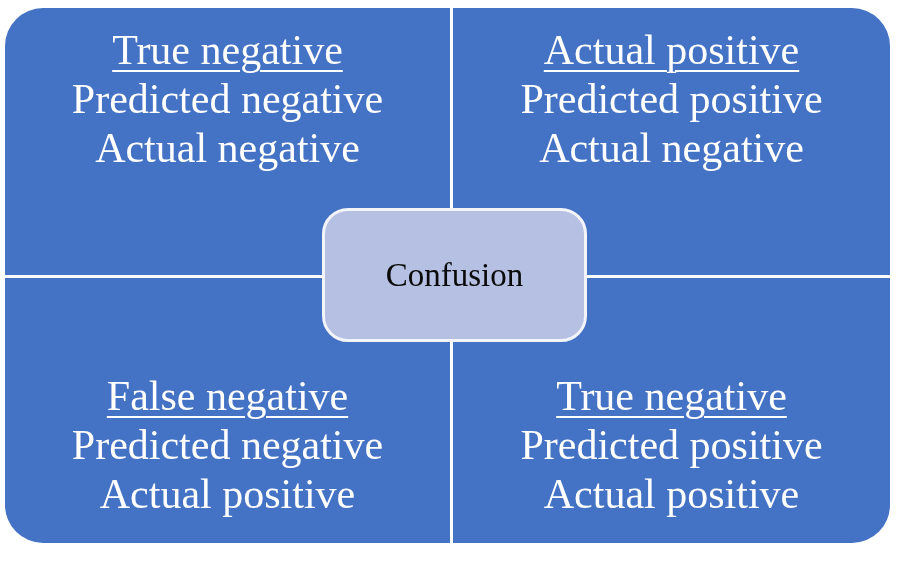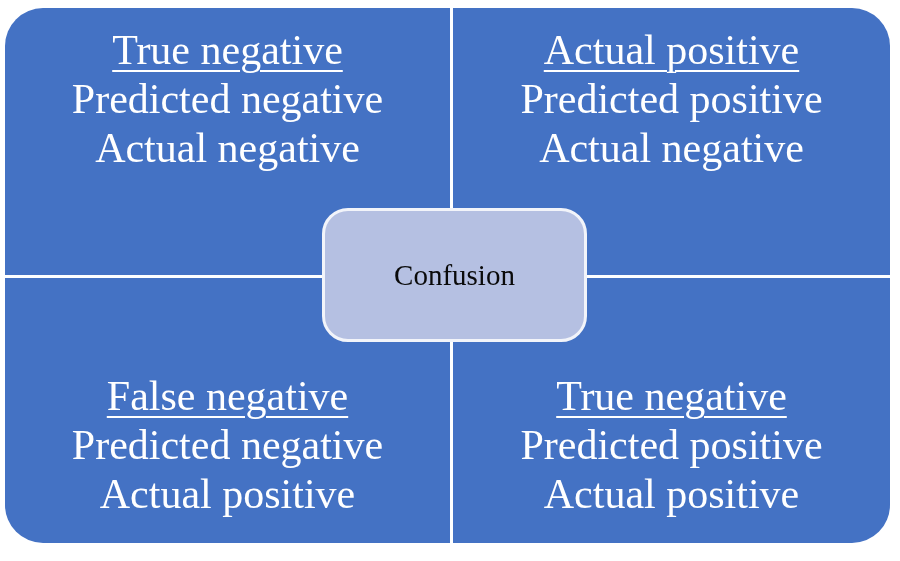--- a/index.html
+++ b/index.html
@@ -65,21 +65,21 @@
     height: 134px;
     background: #B5C0E2;
     border: 3px solid #F2F4FA;
     border-radius: 26px;
     box-sizing: border-box;
     display: flex;
     flex-direction: column;
     align-items: center;
     justify-content: center;
     color: #0a0a0a;
-    font-size: 29px;
+    font-size: 33px;
     line-height: 45px;
     text-align: center;
     z-index: 2;
   }
 </style>
 </head>
 <body>
 
 <div class="canvas">
   <div class="panel">

